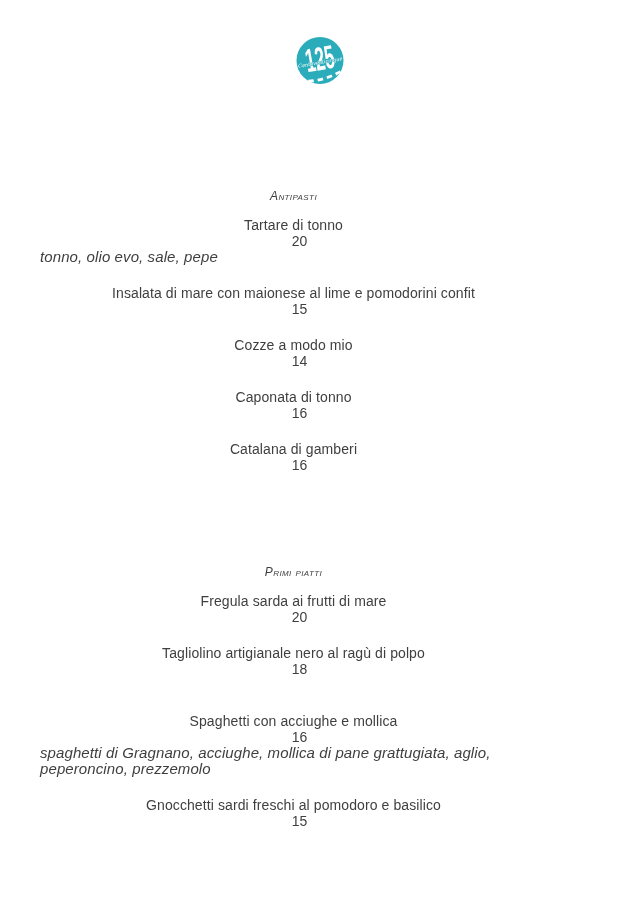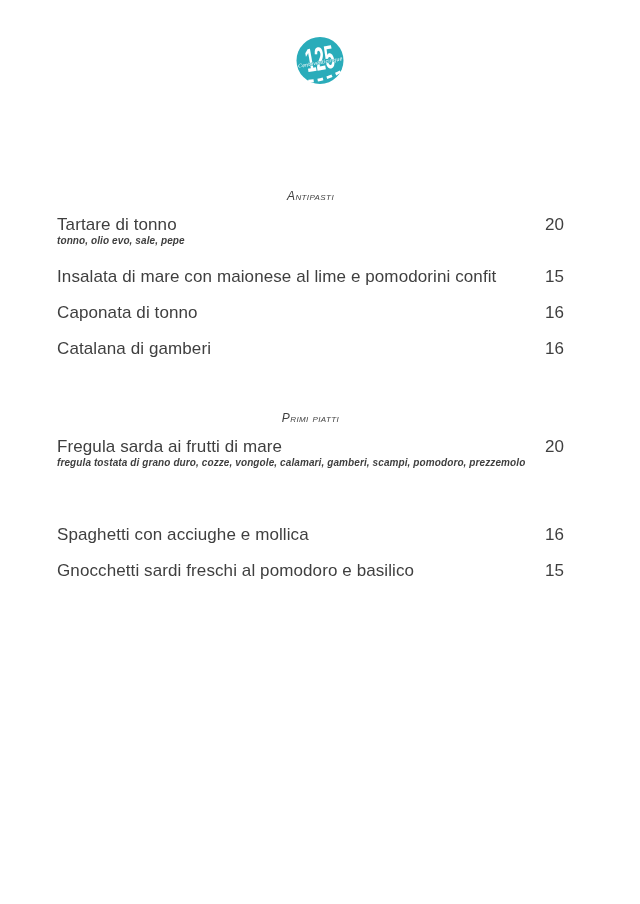--- a/index.html
+++ b/index.html
@@ -20,66 +20,66 @@
     position: absolute;
     top: 37px;
     left: 50%;
     transform: translateX(-50%);
     width: 47px;
     height: 47px;
   }
   .logo svg { overflow: visible; display: block; }
   .content {
     position: absolute;
-    left: 57px;
+    left: 40px;
     top: 189px;
     width: 507px;
   }
   .menu-section {
     display: flow-root; 
   }
   .menu-section + .menu-section {
-    margin-top: 34px;
+    margin-top: 72px;
   }
   .section-title {
     margin: 0 0 14px 0;
     font-size: 12px;
     line-height: 14px;
     font-weight: normal;
     font-style: italic;
     font-variant: small-caps;
     letter-spacing: 0.4px;
     text-align: center;
     color: #3f3f3f;
   }
   .menu-item {
     margin-bottom: 20px;
   }
   .item-row {
     display: flex;
     align-items: center;
     line-height: 16px;
-    font-size: 17px;
+    font-size: 14px;
+    flex-direction: column;
   }
   .item-name {
     flex: 1 1 auto;
     letter-spacing: 0.1px;
   }
   .item-price {
     flex: 0 0 auto;
     margin-left: 12px;
     text-align: right;
   }
   .item-desc {
     font-style: italic;
-    font-size: 10px;
+    font-size: 15px;
     line-height: 16px;
     min-height: 16px; 
     letter-spacing: 0.1px;
-    font-weight: bold;
   }
 </style>
 </head>
 <body>
 
 <div class="page">
 
   <div class="logo">
     <svg width="47" height="47" viewBox="0 0 47 47">
       <circle cx="23.5" cy="23.5" r="23.5" fill="#2aacba"></circle>
@@ -104,20 +104,24 @@
     </div>
 
     <div class="menu-item">
       <div class="item-row">
         <span class="item-name">Insalata di mare con maionese al lime e pomodorini confit</span>
         <span class="item-price">15</span>
       </div>
     </div>
 
     <div class="menu-item">
+      <div class="item-row">
+        <span class="item-name">Cozze a modo mio</span>
+        <span class="item-price">14</span>
+      </div>
     </div>
 
     <div class="menu-item">
       <div class="item-row">
         <span class="item-name">Caponata di tonno</span>
         <span class="item-price">16</span>
       </div>
     </div>
 
     <div class="menu-item">
@@ -130,32 +134,36 @@
     </section>
 
     <section class="menu-section">
       <h2 class="section-title">Primi piatti</h2>
       <div class="section-items">
     <div class="menu-item">
       <div class="item-row">
         <span class="item-name">Fregula sarda ai frutti di mare</span>
         <span class="item-price">20</span>
       </div>
-      <div class="item-desc">fregula tostata di grano duro, cozze, vongole, calamari, gamberi, scampi, pomodoro, prezzemolo</div>
     </div>
 
     <div class="menu-item">
+      <div class="item-row">
+        <span class="item-name">Tagliolino artigianale nero al ragù di polpo</span>
+        <span class="item-price">18</span>
+      </div>
       <div class="item-desc"></div>
     </div>
 
     <div class="menu-item">
       <div class="item-row">
         <span class="item-name">Spaghetti con acciughe e mollica</span>
         <span class="item-price">16</span>
       </div>
+      <div class="item-desc">spaghetti di Gragnano, acciughe, mollica di pane grattugiata, aglio, peperoncino, prezzemolo</div>
     </div>
 
     <div class="menu-item">
       <div class="item-row">
         <span class="item-name">Gnocchetti sardi freschi al pomodoro e basilico</span>
         <span class="item-price">15</span>
       </div>
       <div class="item-desc"></div>
     </div>
   </div>

